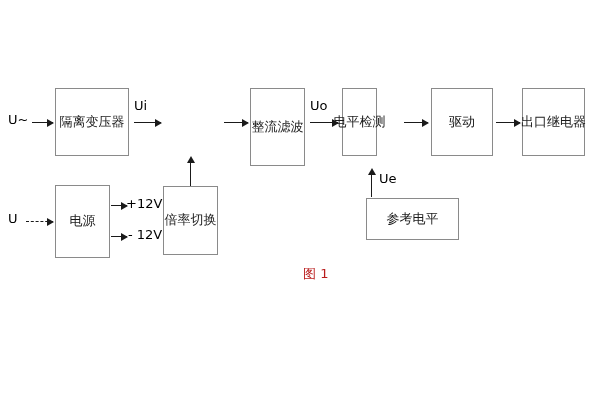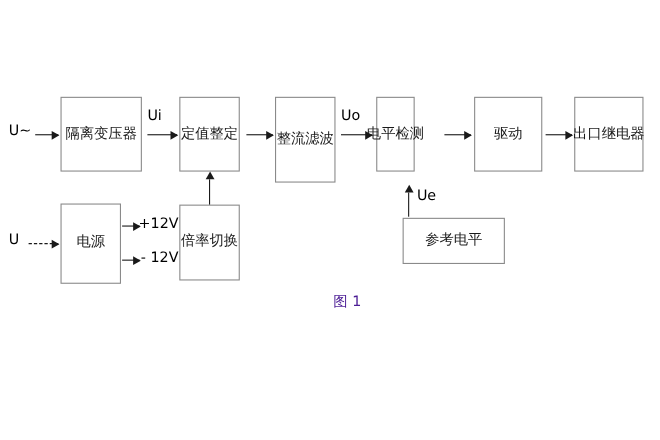--- a/index.html
+++ b/index.html
@@ -23,42 +23,38 @@
 
   .harr.dash{background:none;border-top:1.5px dashed #1a1a1a;height:0;}
   .harr.dash::after{top:-4.5px;}
 
   
   .varr{position:absolute;width:1px;background:#1a1a1a;}
   .varr::after{content:"";position:absolute;left:-3.5px;top:-7px;
     width:0;height:0;border-bottom:7px solid #1a1a1a;
     border-left:4px solid transparent;border-right:4px solid transparent;}
 
-  .caption{position:absolute;color:#4c1d95;font-size:13px;white-space:nowrap;text-align:right;}
+  .caption{position:absolute;color:#b91c1c;font-size:13px;white-space:nowrap;text-align:right;}
 </style>
 </head>
 <body>
 
 <div id="canvas">
 
   <div class="lbl" style="left:8px;top:112px;">U~</div>
   <div class="harr" style="left:32px;top:122px;width:21px;"></div>
 
   <div class="box two" style="left:55px;top:88px;width:74px;height:68px;">
     <span class="ln">隔离</span>
     <span class="ln">变压器</span>
   </div>
 
   <div class="lbl sig" style="left:134px;top:98px;">Ui</div>
   <div class="harr" style="left:134px;top:122px;width:27px;"></div>
 
-  <div class="box two" style="left:163px;top:88px;width:55px;height:68px;">
-    <span class="ln">定值</span>
-    <span class="ln">整定</span>
-  </div>
 
   <div class="harr" style="left:224px;top:122px;width:24px;"></div>
 
   <div class="box two" style="left:250px;top:88px;width:55px;height:78px;">
     <span class="ln">整流</span>
     <span class="ln">滤波</span>
   </div>
 
   <div class="lbl sig" style="left:310px;top:98px;">Uo</div>
   <div class="harr" style="left:310px;top:122px;width:28px;"></div>

